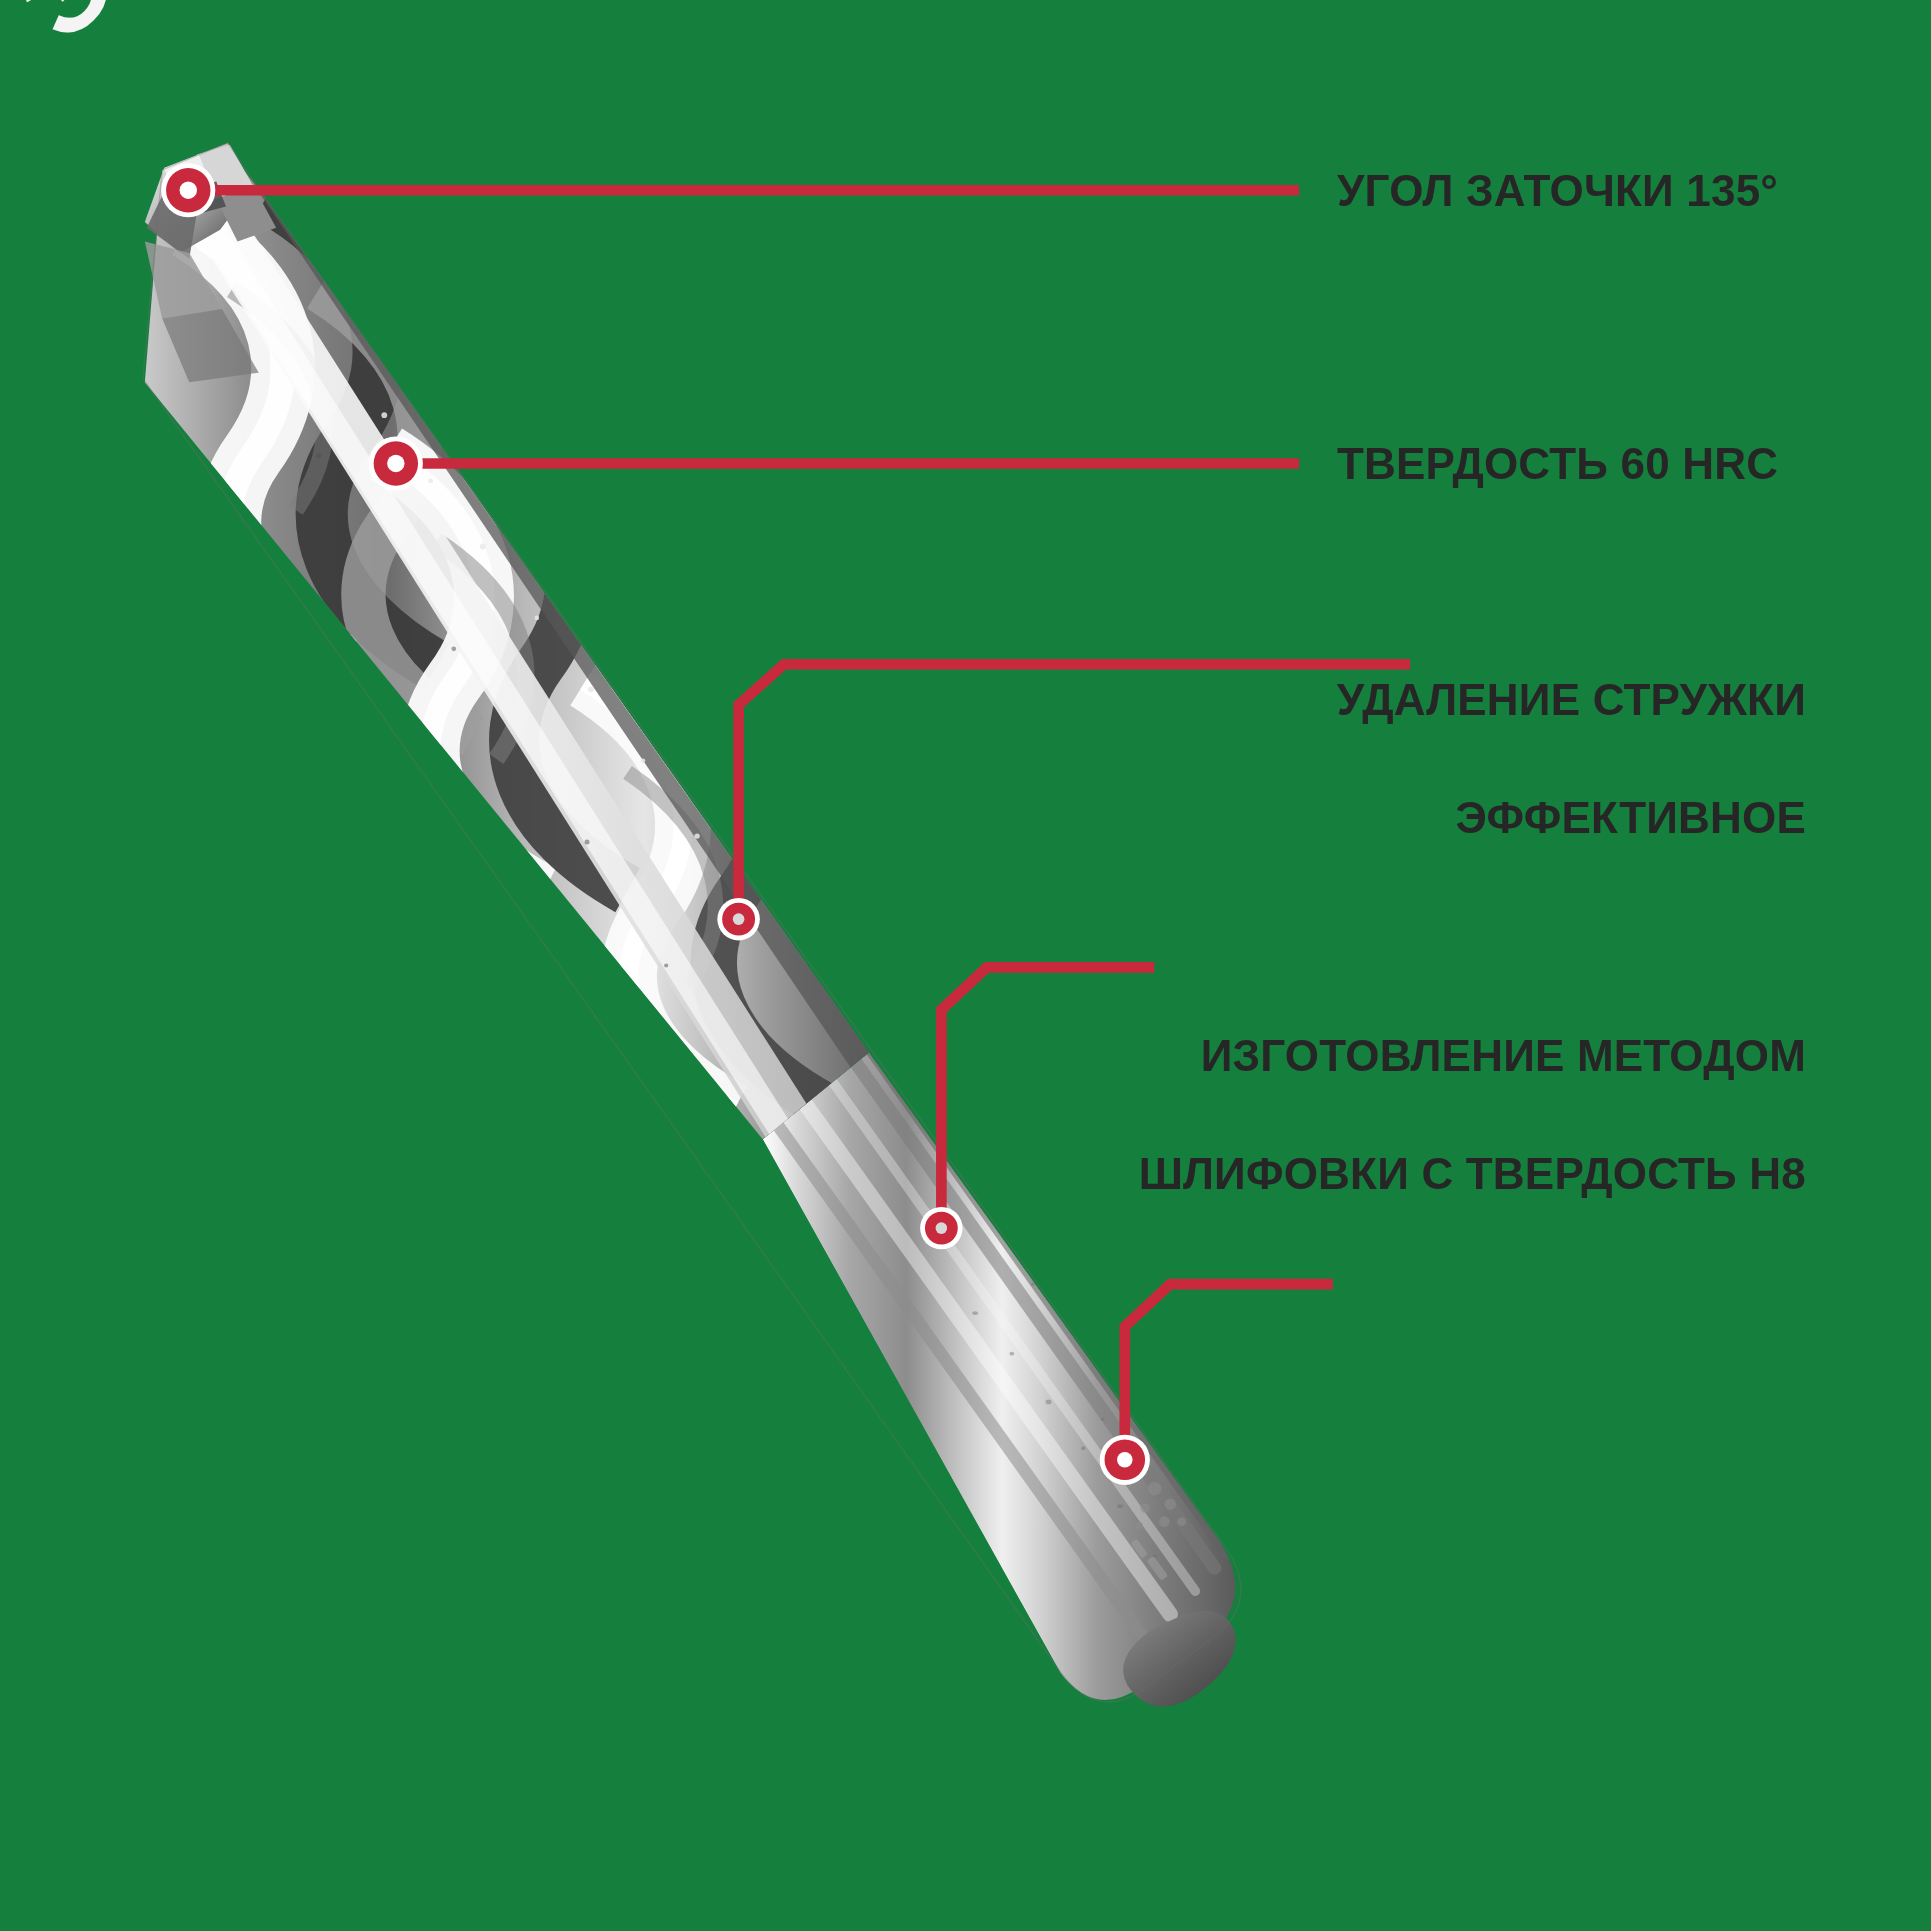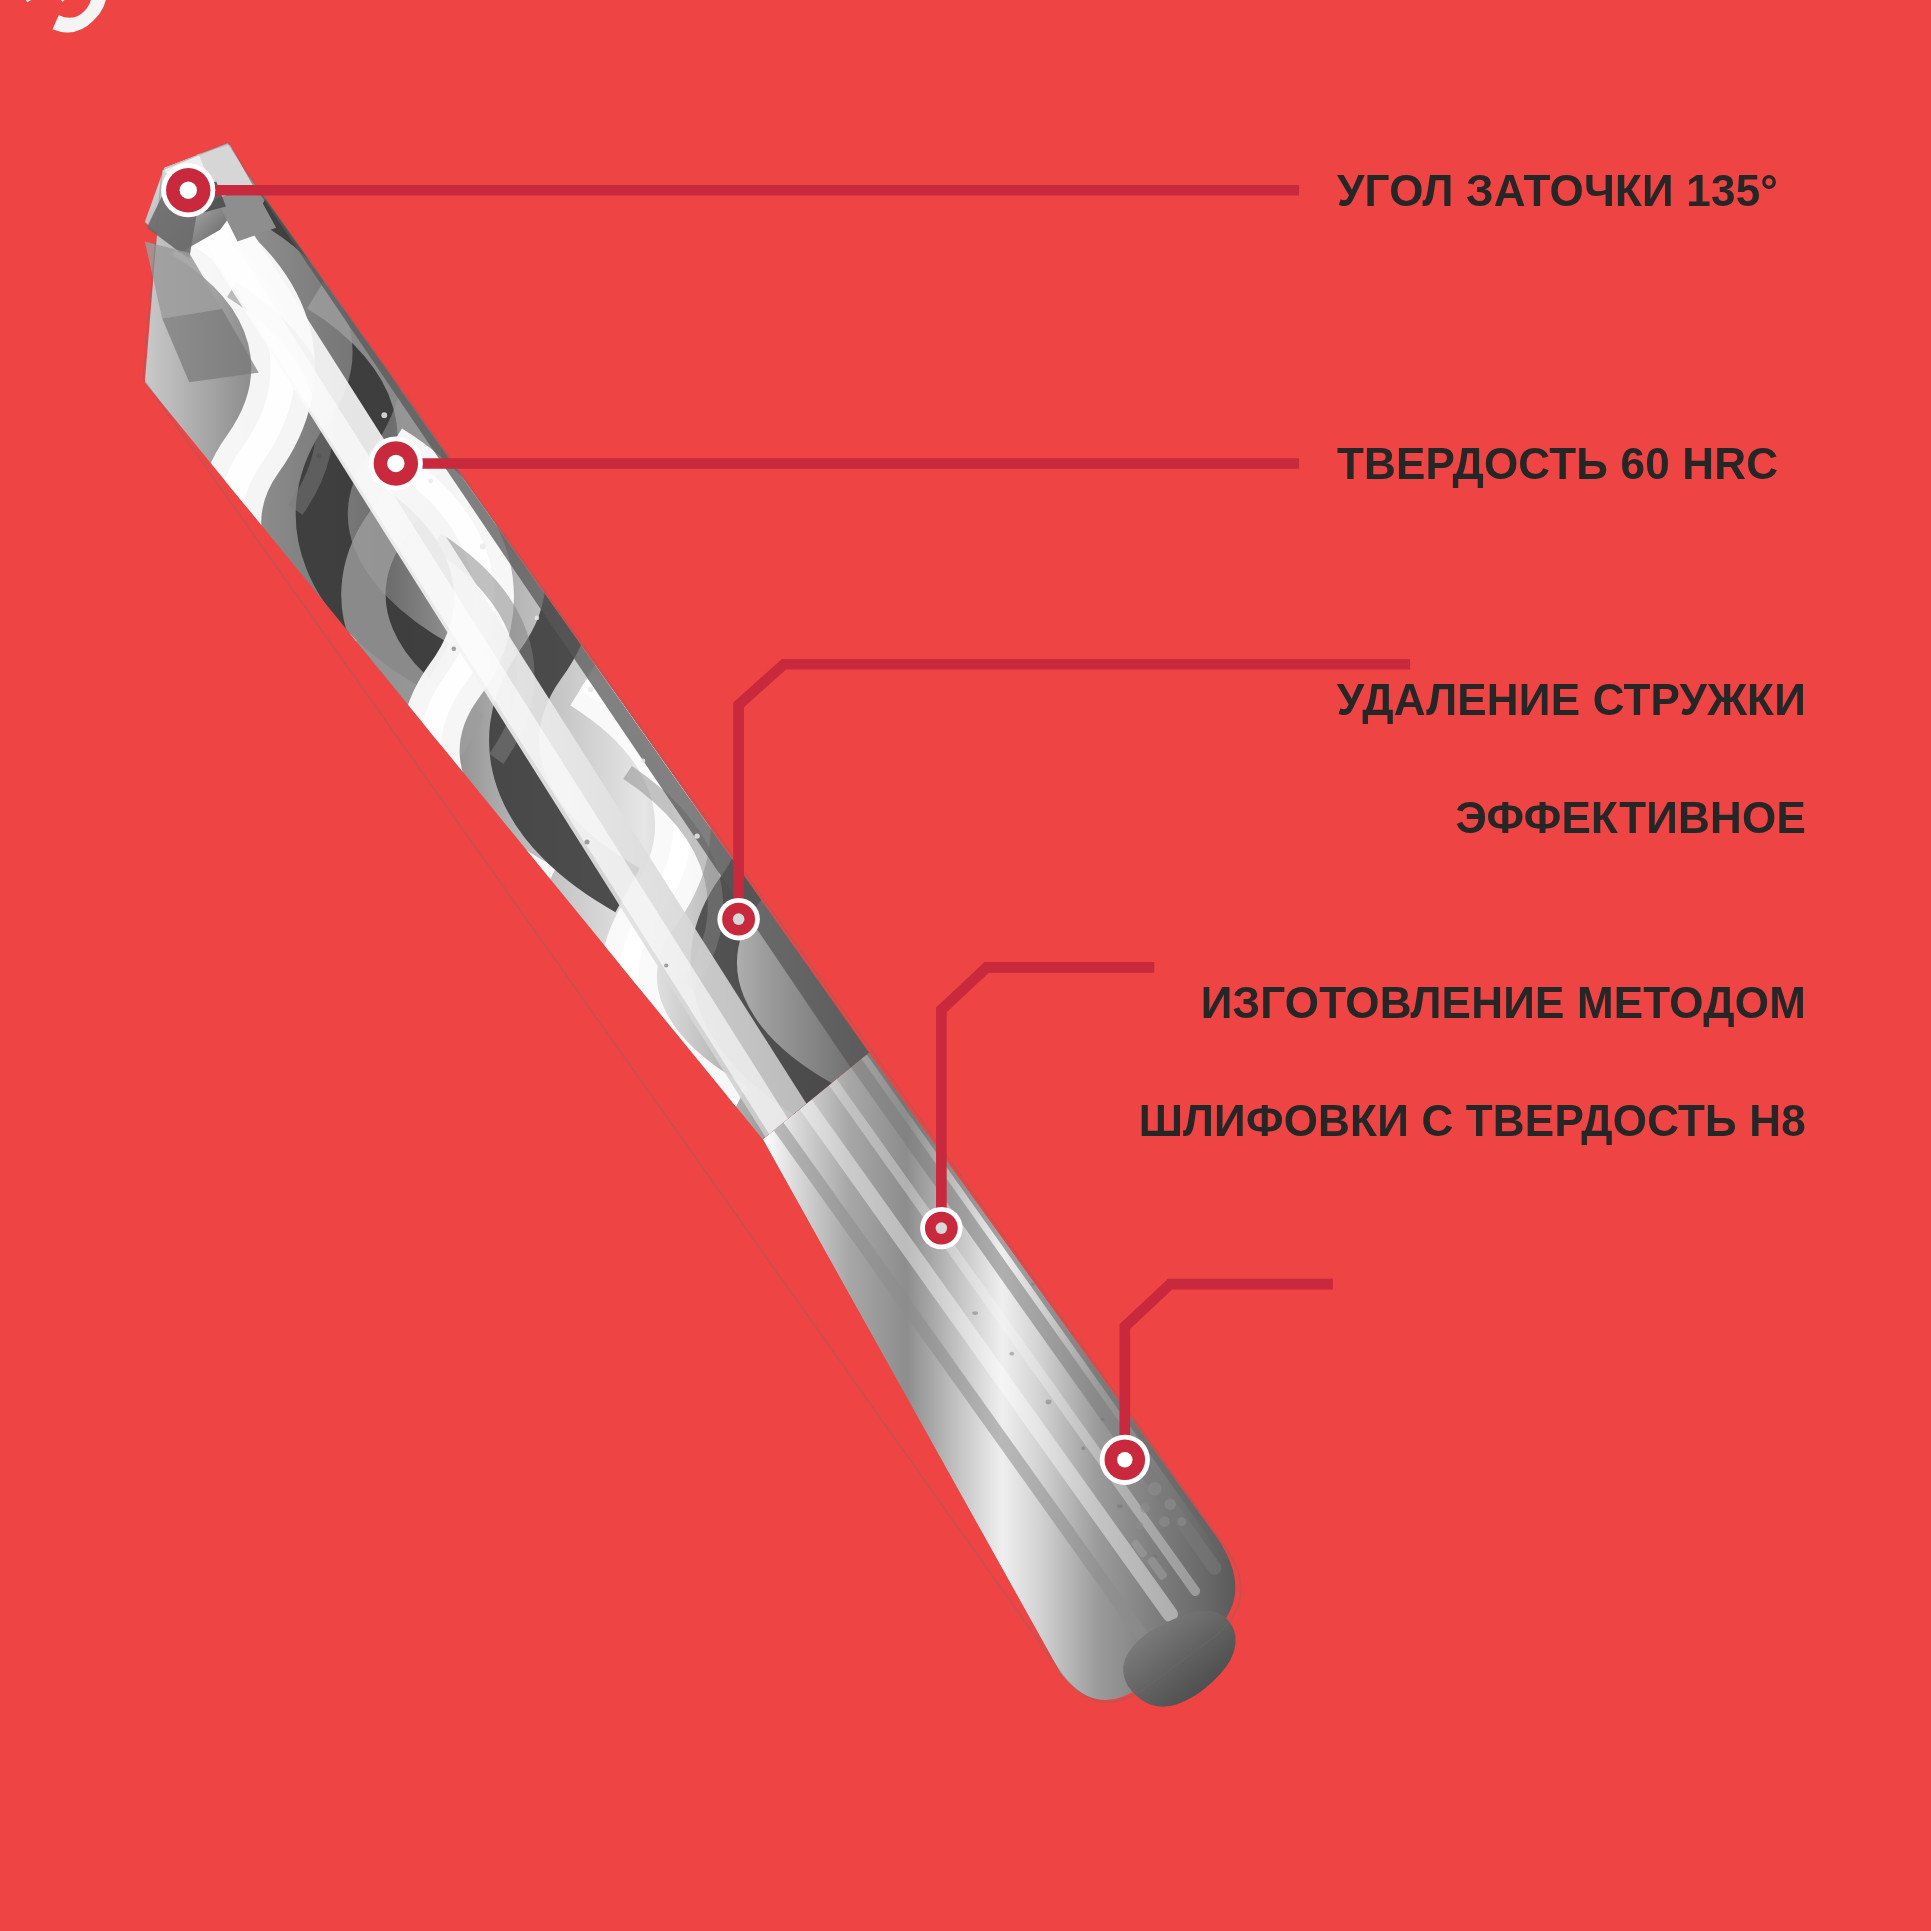--- a/index.html
+++ b/index.html
@@ -5,21 +5,21 @@
   html,body{margin:0;padding:0;}
   body{
     width:1931px;height:1931px;
     background:#ffffff;
     font-family:"Liberation Sans", sans-serif;
     overflow:hidden;
     position:relative;
   }
   #stage{
     position:absolute;left:0;top:0;width:1931px;height:1931px;
-    background:#ef4444;
+    background:#15803d;
   }
   #art{position:absolute;left:0;top:0;width:1931px;height:1931px;}
 
   
   .callout-label{
     position:absolute;
     color:#262626;
     font-weight:bold;
     font-size:44px;
     letter-spacing:0.2px;
@@ -307,20 +307,20 @@
 
   <div class="callout-label" style="left:1337px;top:162px;">УГОЛ ЗАТОЧКИ 135°</div>
 
   <div class="callout-label" style="left:1337px;top:435px;">ТВЕРДОСТЬ 60 HRC</div>
 
   <div class="callout-label two-line" style="left:1043px;top:612px;width:763px;text-align:right;">
     <div>УДАЛЕНИЕ СТРУЖКИ</div>
     <div>ЭФФЕКТИВНОЕ</div>
   </div>
 
-  <div class="callout-label two-line" style="left:985px;top:915px;width:821px;text-align:right;">
+  <div class="callout-label two-line" style="left:985px;top:968px;width:821px;text-align:right;">
     <div>ИЗГОТОВЛЕНИЕ МЕТОДОМ</div>
     <div>ШЛИФОВКИ С ТВЕРДОСТЬ H8</div>
   </div>
 
 
 </div>
 
 
 </body></html>

